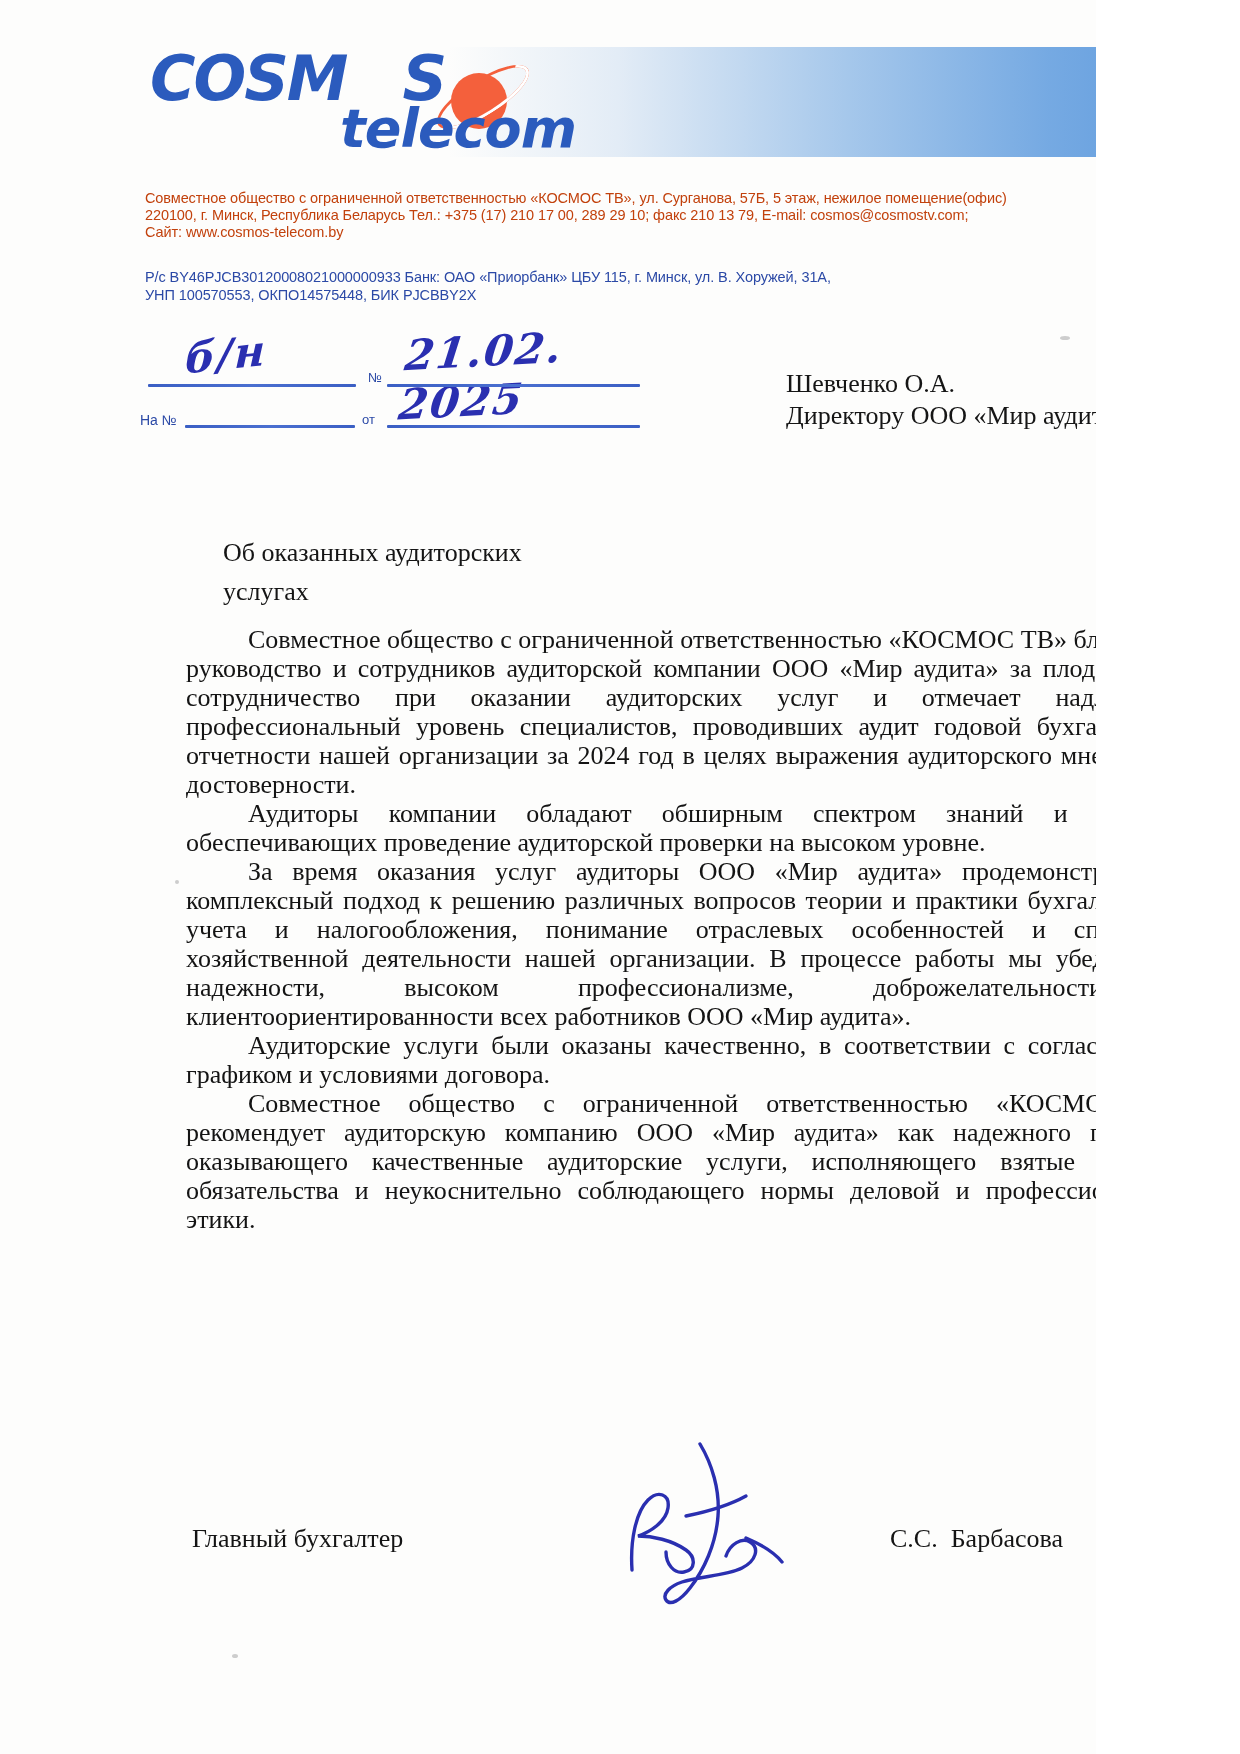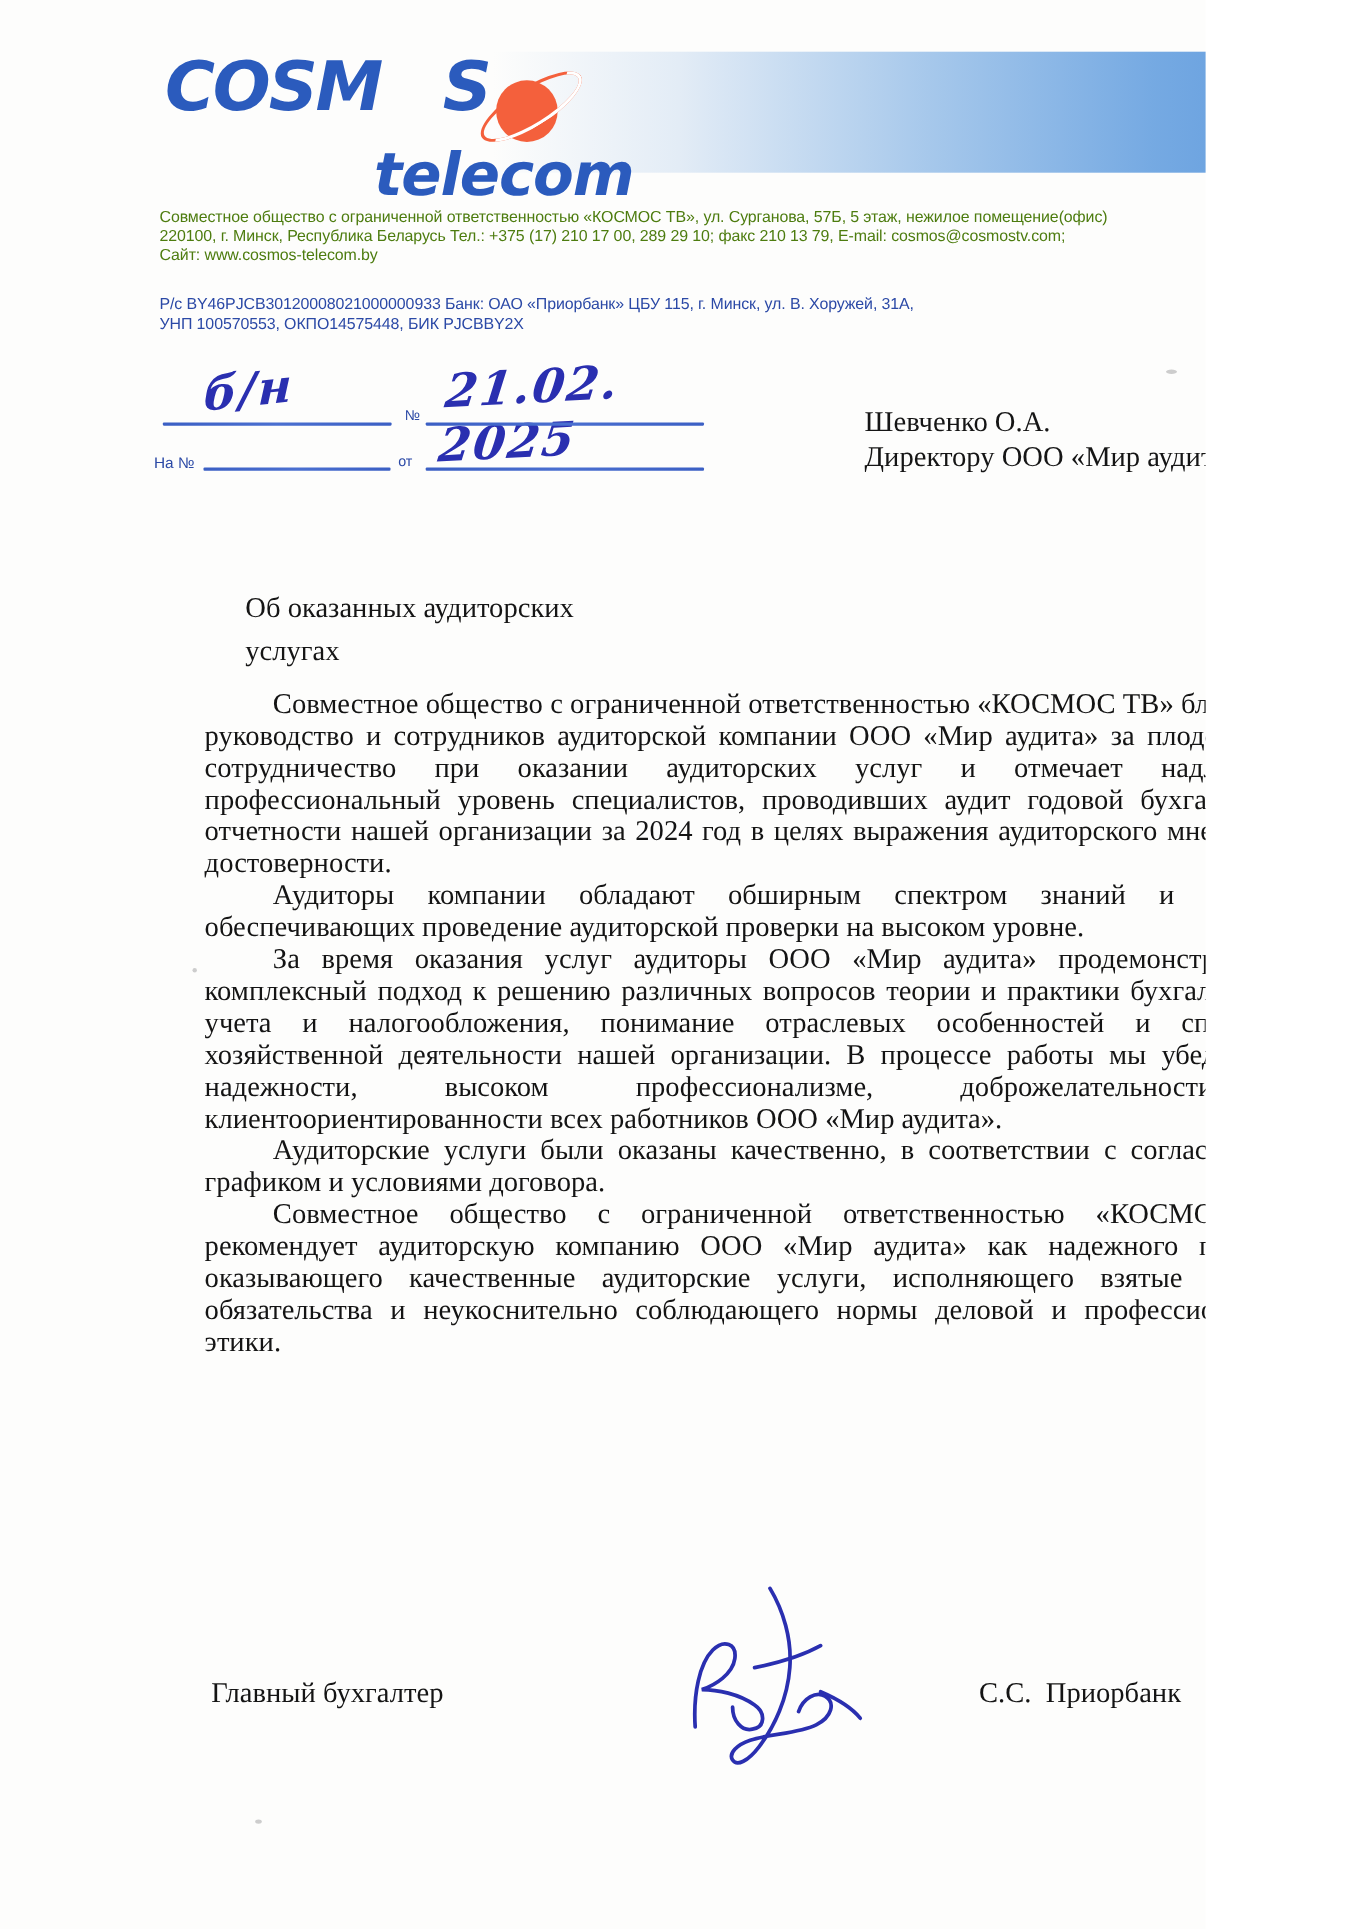--- a/index.html
+++ b/index.html
@@ -62,21 +62,20 @@
     position: absolute;
     left: 190px;
     top: 62px;
     font-family: "DejaVu Sans", sans-serif;
     font-weight: bold;
     font-style: italic;
     font-size: 54px;
     letter-spacing: -1px;
     color: #2b5bbd;
     line-height: 1;
-    margin-top: 30px;
   }
   .planet {
     position: absolute;
     left: 301px;
     top: 33px;
     width: 56px;
     height: 56px;
     border-radius: 50%;
     background: #f4603c;
   }
@@ -107,21 +106,21 @@
 
   
   .requisites {
     position: absolute;
     left: 145px;
     top: 190px;
     width: 975px;
     font-family: "Liberation Sans", sans-serif;
     font-size: 14.5px;
     line-height: 17px;
-    color: #4d7c0f;
+    color: #c2410c;
     letter-spacing: -0.1px;
   }
   .bank {
     position: absolute;
     left: 145px;
     top: 268px;
     width: 975px;
     font-family: "Liberation Sans", sans-serif;
     font-size: 14.5px;
     line-height: 18px;
@@ -319,19 +318,19 @@
     <g fill="none" stroke="#2a2fb0" stroke-width="3.4" stroke-linecap="round">
       <path d="M32 150 C30 120, 36 92, 48 80 C58 70, 70 74, 68 88 C66 102, 50 112, 38 116 C52 116, 72 120, 86 130 C96 137, 96 150, 84 152 C74 154, 66 144, 66 132"></path>
       <path d="M100 24 C112 44, 120 70, 118 96 C116 124, 104 150, 90 168 C80 181, 70 186, 66 180 C62 174, 70 166, 82 162 C100 156, 126 156, 142 148 C156 141, 160 128, 150 122 C142 117, 130 124, 126 136"></path>
       <path d="M86 96 C106 92, 128 86, 146 76"></path>
       <path d="M146 118 C160 124, 174 132, 182 142"></path>
     </g>
   </svg>
 
   <div class="sig-row">
     <div class="sig-title">Главный бухгалтер</div>
-    <div class="sig-name">С.С.  Приорбанк</div>
+    <div class="sig-name">С.С.  Барбасова</div>
   </div>
 
   <div class="scan-speck" style="left:1060px; top:336px; width:10px; height:4px;"></div>
   <div class="scan-speck" style="left:232px; top:1654px; width:6px; height:4px;"></div>
   <div class="scan-speck" style="left:175px; top:880px; width:4px; height:4px;"></div>
 </div>
 
 </body></html>

